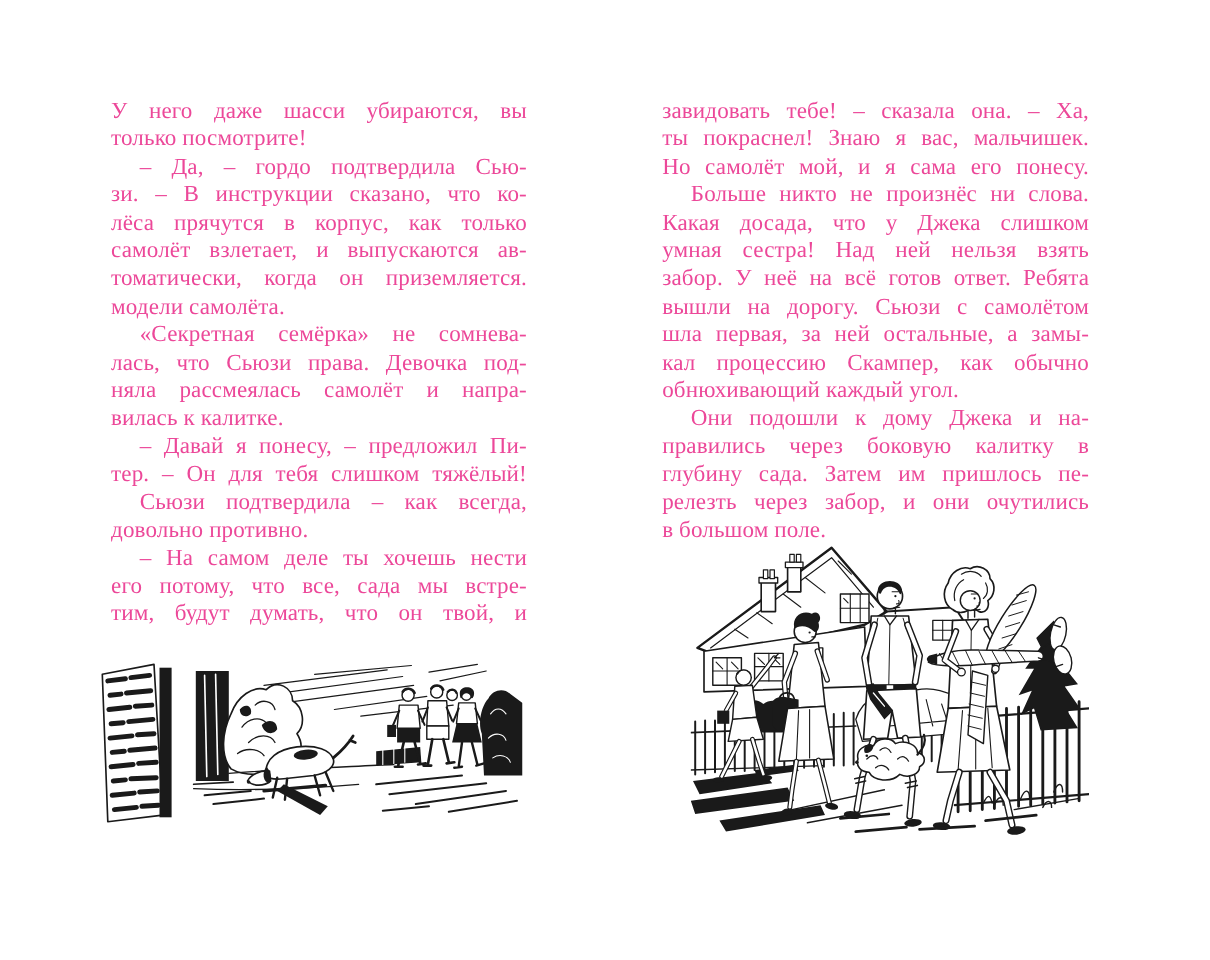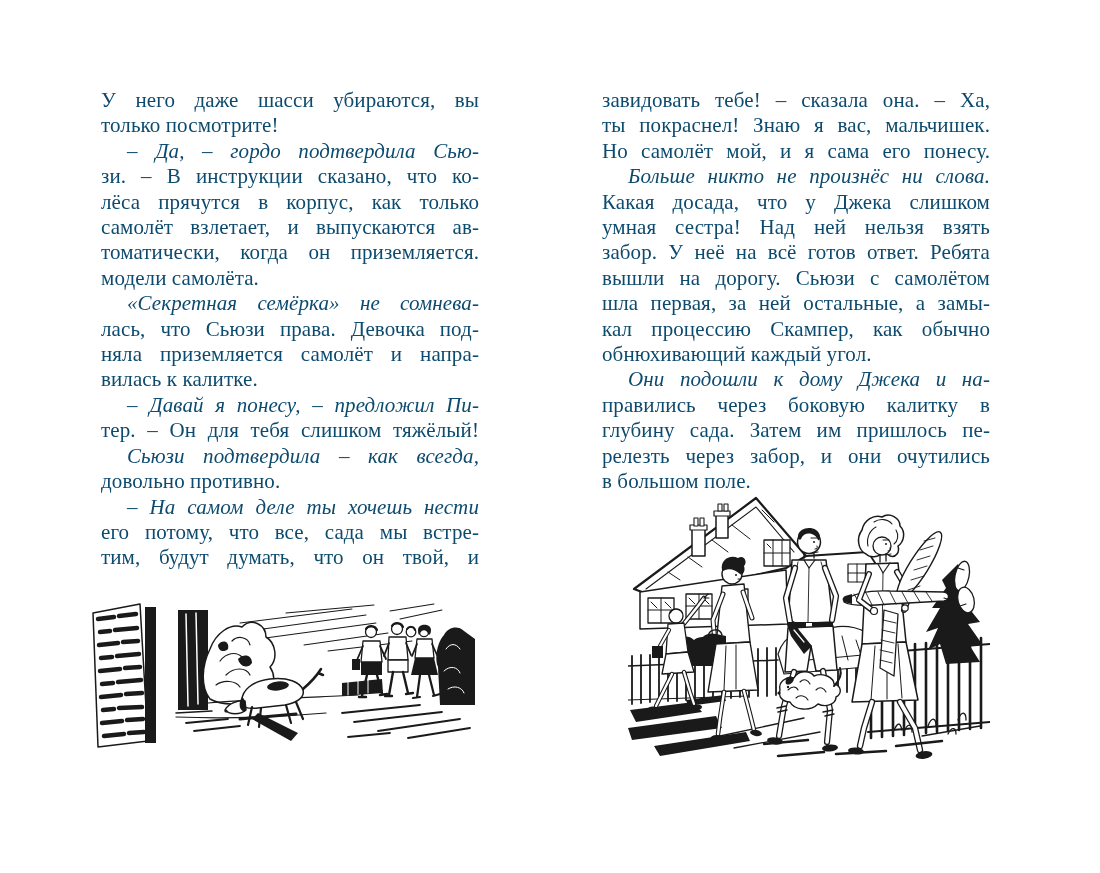--- a/index.html
+++ b/index.html
@@ -1,24 +1,24 @@
 <!DOCTYPE html>
 <html lang="ru"><head>
 <meta charset="utf-8">
 <style>
   html,body{margin:0;padding:0;background:#ffffff;}
   .spread{position:relative;width:1100px;height:873px;background:#ffffff;overflow:hidden;
-          font-family:"Liberation Serif", serif;color:#0c4a6e;}
+          font-family:"Liberation Serif", serif;color:#ec4899;}
   .textcol{position:absolute;top:88px;font-size:21px;line-height:25.4px;
            text-align:justify;letter-spacing:0.1px;}
   .page-left .textcol{left:101px;width:378px;}
   .page-right .textcol{left:602px;width:388px;}
   .ln{text-align-last:justify;white-space:nowrap;}
   .ln.end{text-align-last:left;}
-  .ln.ind{padding-left:26px;font-style:italic;}
+  .ln.ind{padding-left:26px;}
   .illus{position:absolute;}
   .illus-left{left:90px;top:601px;width:385px;height:148px;}
   .illus-right{left:628px;top:494px;width:362px;height:272px;}
   
   .k{stroke:#1a1a1a;fill:none;stroke-linecap:round;stroke-linejoin:round;}
   .wf{fill:#ffffff;stroke:#1a1a1a;stroke-linejoin:round;}
   .bf{fill:#1a1a1a;stroke:none;}
   .wl{stroke:#ffffff;fill:none;stroke-linecap:round;}
 </style>
 </head>
@@ -31,21 +31,21 @@
       <div class="ln">У него даже шасси убираются, вы</div>
       <div class="ln end">только посмотрите!</div>
       <div class="ln ind">– Да, – гордо подтвердила Сью-</div>
       <div class="ln">зи. – В инструкции сказано, что ко-</div>
       <div class="ln">лёса прячутся в корпус, как только</div>
       <div class="ln">самолёт взлетает, и выпускаются ав-</div>
       <div class="ln">томатически, когда он приземляется.</div>
       <div class="ln end">модели самолёта.</div>
       <div class="ln ind">«Секретная семёрка» не сомнева-</div>
       <div class="ln">лась, что Сьюзи права. Девочка под-</div>
-      <div class="ln">няла приземляется самолёт и напра-</div>
+      <div class="ln">няла рассмеялась самолёт и напра-</div>
       <div class="ln end">вилась к калитке.</div>
       <div class="ln ind">– Давай я понесу, – предложил Пи-</div>
       <div class="ln">тер. – Он для тебя слишком тяжёлый!</div>
       <div class="ln ind">Сьюзи подтвердила – как всегда,</div>
       <div class="ln end">довольно противно.</div>
       <div class="ln ind">– На самом деле ты хочешь нести</div>
       <div class="ln">его потому, что все, сада мы встре-</div>
       <div class="ln">тим, будут думать, что он твой, и</div>
     </div>
 

